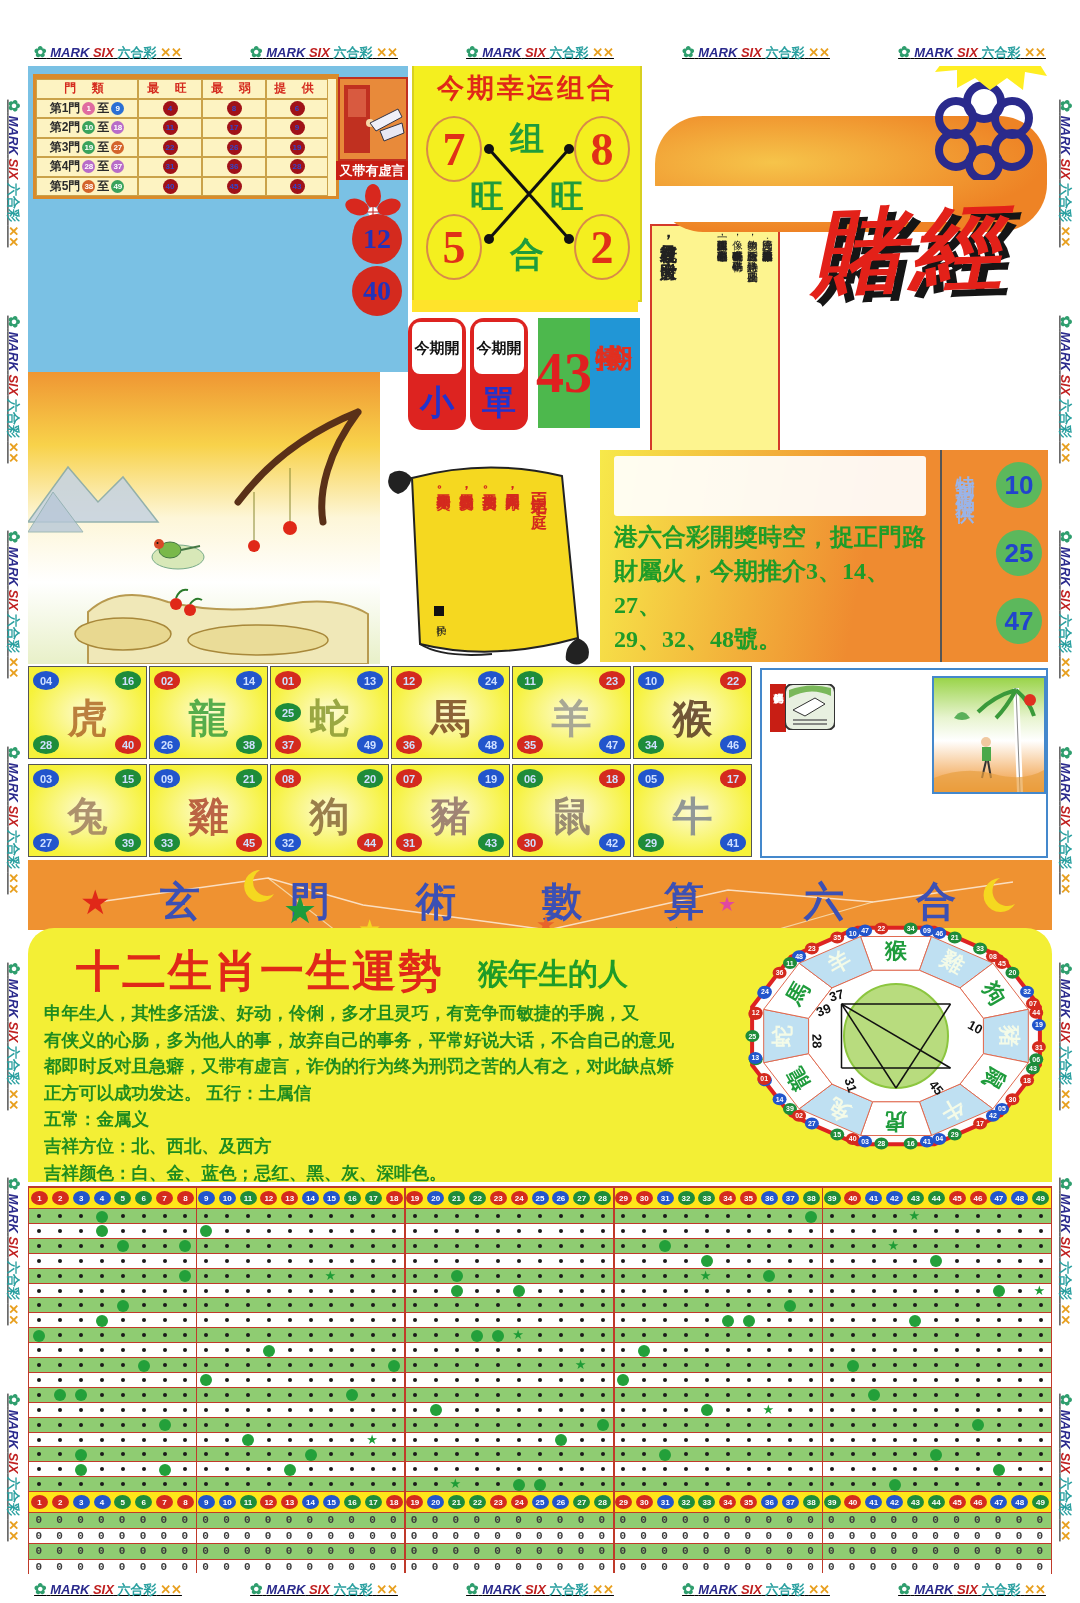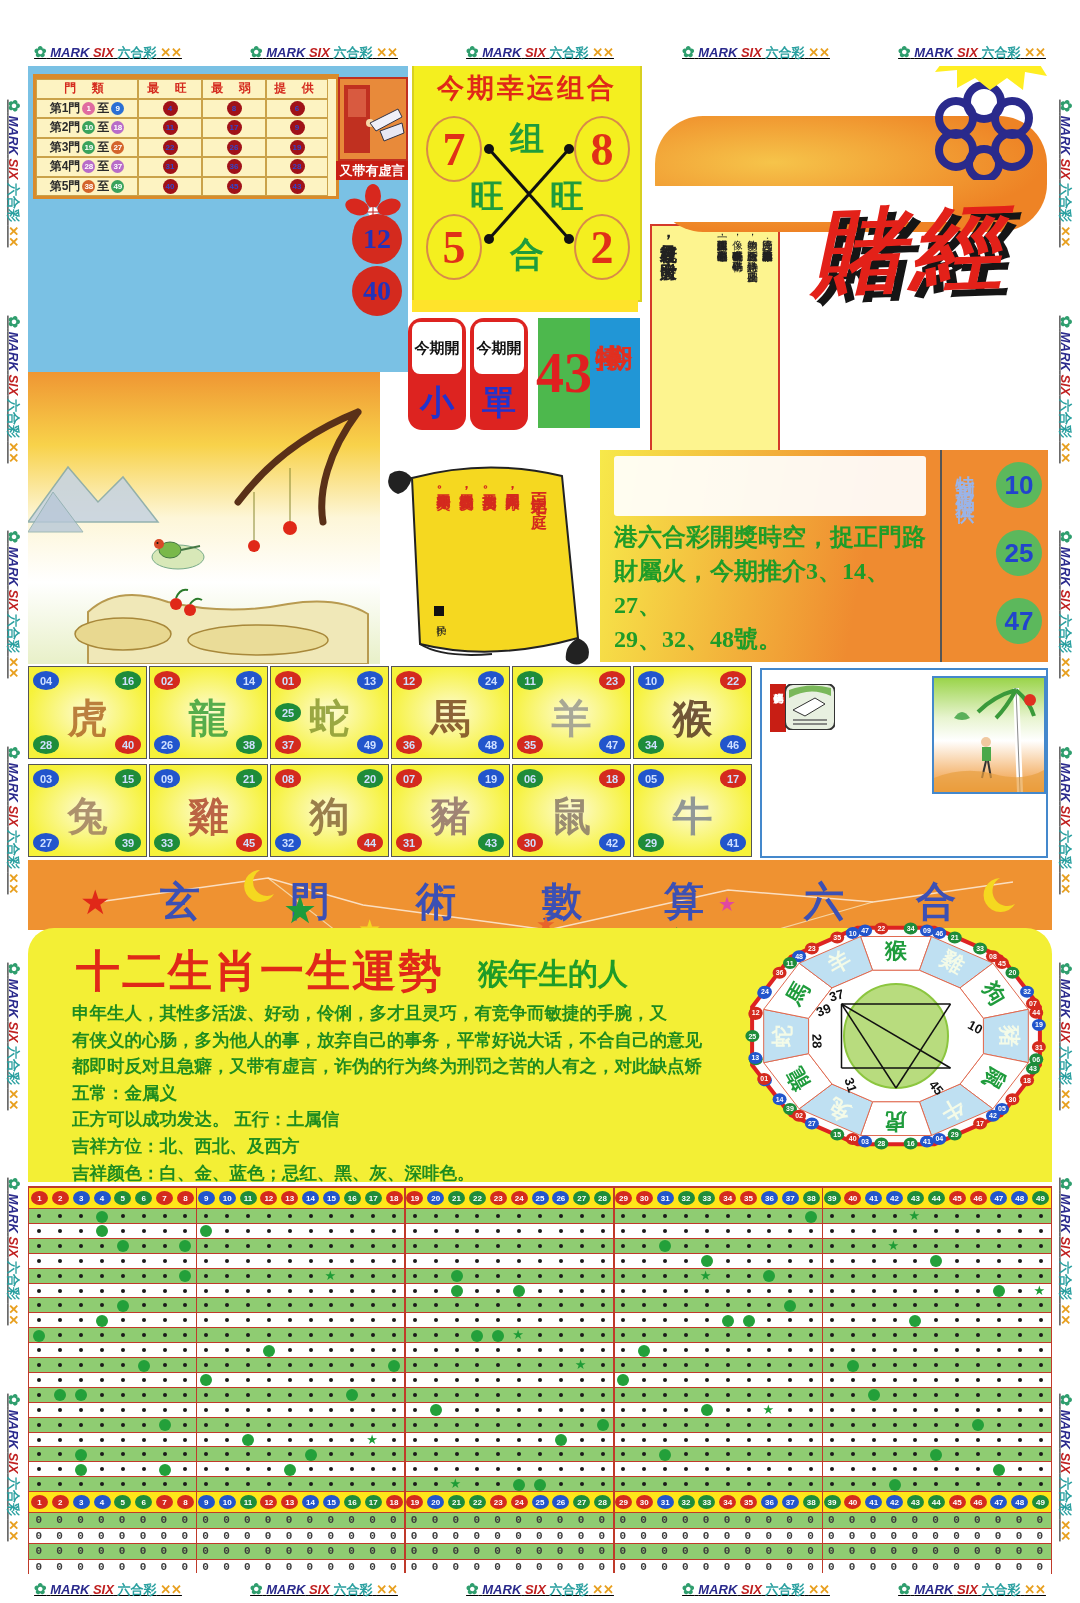--- a/index.html
+++ b/index.html
@@ -439,26 +439,26 @@
     <div class="abs" style="left:255px;top:28px;color:#1f9c3c;font-size:38px;">★</div>
     <div class="abs" style="left:330px;top:54px;color:#f5d820;font-size:26px;">★</div>
     <div class="abs" style="left:508px;top:52px;color:#e8642a;font-size:22px;">★</div>
     <div class="abs" style="left:690px;top:32px;color:#e048a0;font-size:20px;">★</div>
     <div class="abs" style="left:638px;top:62px;color:#1f9c3c;font-size:24px;">★</div>
   </div>
 
   <div class="abs" style="left:28px;top:928px;width:1024px;height:254px;background:#f3ef35;border-radius:26px 26px 0 0;">
     <div style="position:absolute;left:48px;top:14px;color:#e02818;font-size:44px;font-weight:bold;font-family:'Liberation Serif',serif;letter-spacing:2px;">十二生肖一生運勢</div>
     <div style="position:absolute;left:450px;top:26px;color:#1f9c28;font-size:30px;font-weight:bold;font-family:'Liberation Serif',serif;">猴年生的人</div>
-    <div id="fortune-lines" style="position:absolute;left:16px;top:72px;width:710px;margin-left:28px;">
+    <div id="fortune-lines" style="position:absolute;left:16px;top:72px;width:710px;">
         <div class="greenline">申年生人，其性多活泼、好动，伶俐，多才且灵巧，有竞争而敏捷的手腕，又</div>
         <div class="greenline">有侠义的心肠，多为他人的事，放弃自己的事务，平常好说大话，不合自己的意见</div>
         <div class="greenline">都即时反对且急癖，又带有虚言，诈伪的行为终为刑罚之苦的人有之，对此缺点矫</div>
+        <div class="greenline">正方可以成功发达。 五行：土属信</div>
         <div class="greenline">五常：金属义</div>
-        <div class="greenline">正方可以成功发达。 五行：土属信</div>
         <div class="greenline">吉祥方位：北、西北、及西方</div>
         <div class="greenline">吉祥颜色：白、金、蓝色；忌红、黑、灰、深啡色。</div>
         <div class="greenline">幸运数字：一、八、七；凶数为九、二、五。</div>
         <div class="greenline">幸运花：菊花、葱花</div>
       </div>
   </div>
 
   <div id="wheel-holder" class="abs" style="left:736px;top:916px;width:320px;height:240px;"><svg width="320" height="240">
         <polygon points="121.4,11.8 198.6,11.8 265.3,40.8 303.9,91.0 303.9,149.0 265.3,199.2 198.6,228.2 121.4,228.2 54.7,199.2 16.1,149.0 16.1,91.0 54.7,40.8 " fill="#fdfdfd" stroke="#dd2222" stroke-width="4"></polygon>
         <polygon points="124.54437901140567,20.509639892225962 195.45562098859432,20.509639892225962 183.40759443907197,54.31704381234336 136.592405560928,54.31704381234336" fill="#ffffff" stroke="#e06a50" stroke-width="1"></polygon>

